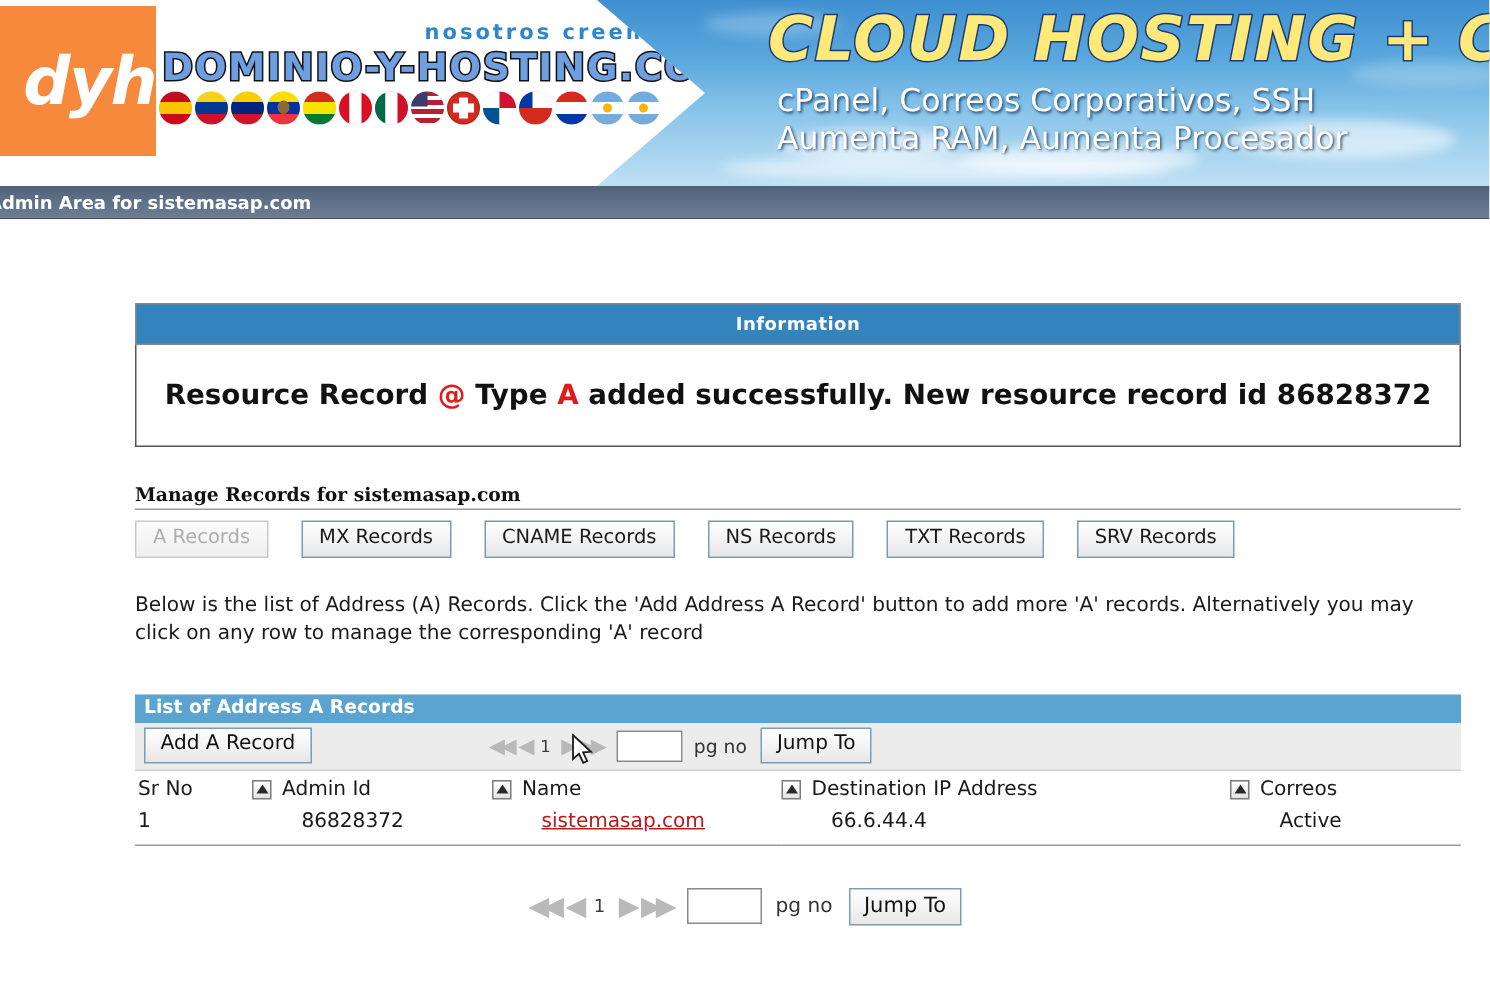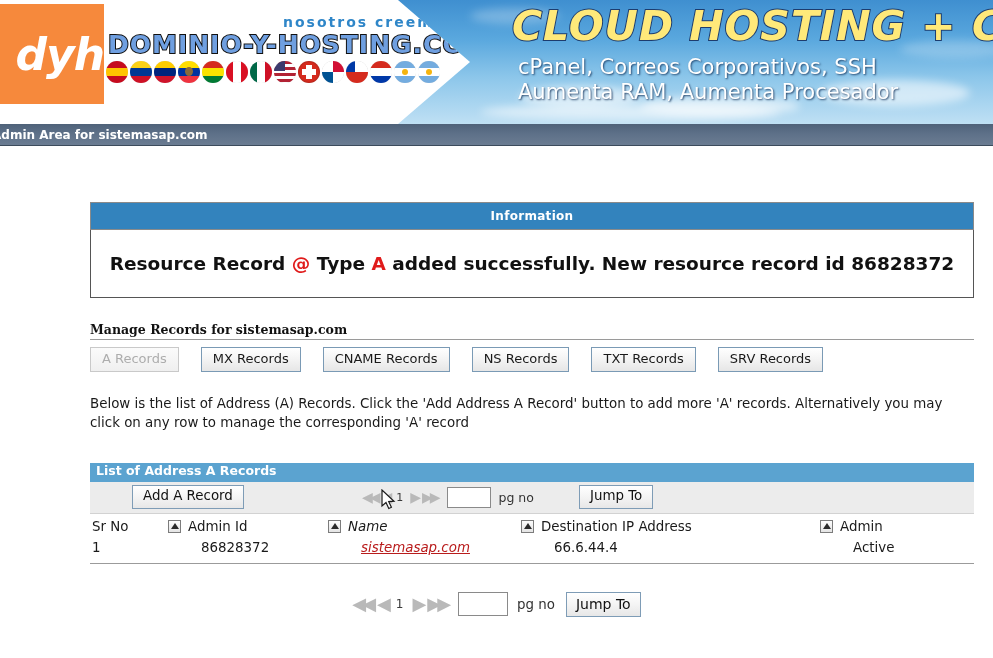--- a/index.html
+++ b/index.html
@@ -185,21 +185,21 @@
     display:flex; align-items:center;
     padding-left:6px;
     border-bottom:1px solid #d2d2d2;
   }
   .btn {
     font-family:"DejaVu Sans", sans-serif;
     font-size:13.4px; color:#111;
     background: linear-gradient(180deg,#ffffff 0%,#f4f4f4 50%,#e7e7e7 100%);
     border:1px solid #7e9cb6;
     padding:3px 10px 4px 10px;
-    cursor:pointer; line-height:1.05;margin-left:36px;
+    cursor:pointer; line-height:1.05;
   }
   .pager {
     display:flex; align-items:center; gap:4px;
     margin-left:118px;
   }
   .pg-arrow {
     color:#b9b9b9; font-size:14px; line-height:1;
     letter-spacing:-3px; user-select:none;
   }
   .pg-num {
@@ -242,21 +242,21 @@
   }
   .sort-ico i {
     width:0;height:0;
     border-left:4px solid transparent;
     border-right:4px solid transparent;
     border-bottom:6px solid #2a2a2a;
     display:block;
   }
   .col-sr   { width:78px; padding-left:2px !important; }
   .col-rid  { width:160px; }
-  .col-name { width:193px;font-style:italic; }
+  .col-name { width:193px; }
   .col-ip   { width:299px; }
   .col-st   { width:154px; }
   .cell-pad { padding-left:33px; }
   a.reclink {
     color:#b91c1c; text-decoration:underline; cursor:pointer;
   }
 
   .pager-bottom {
     margin:28px 0 0 0; width:993px;
     display:flex; align-items:center; justify-content:center; gap:5px;
@@ -451,21 +451,21 @@
                   <i></i>
                 </span>
               <span>Destination IP Address</span>
             </div>
           </th>
           <th class="col-st">
             <div class="th-inner">
               <span class="sort-ico">
                   <i></i>
                 </span>
-              <span>Admin</span>
+              <span>Correos</span>
             </div>
           </th>
         </tr>
       </thead>
       <tbody>
         <tr>
           <td class="col-sr">1</td>
           <td class="col-rid">
             <span class="cell-pad">86828372</span>
           </td>

